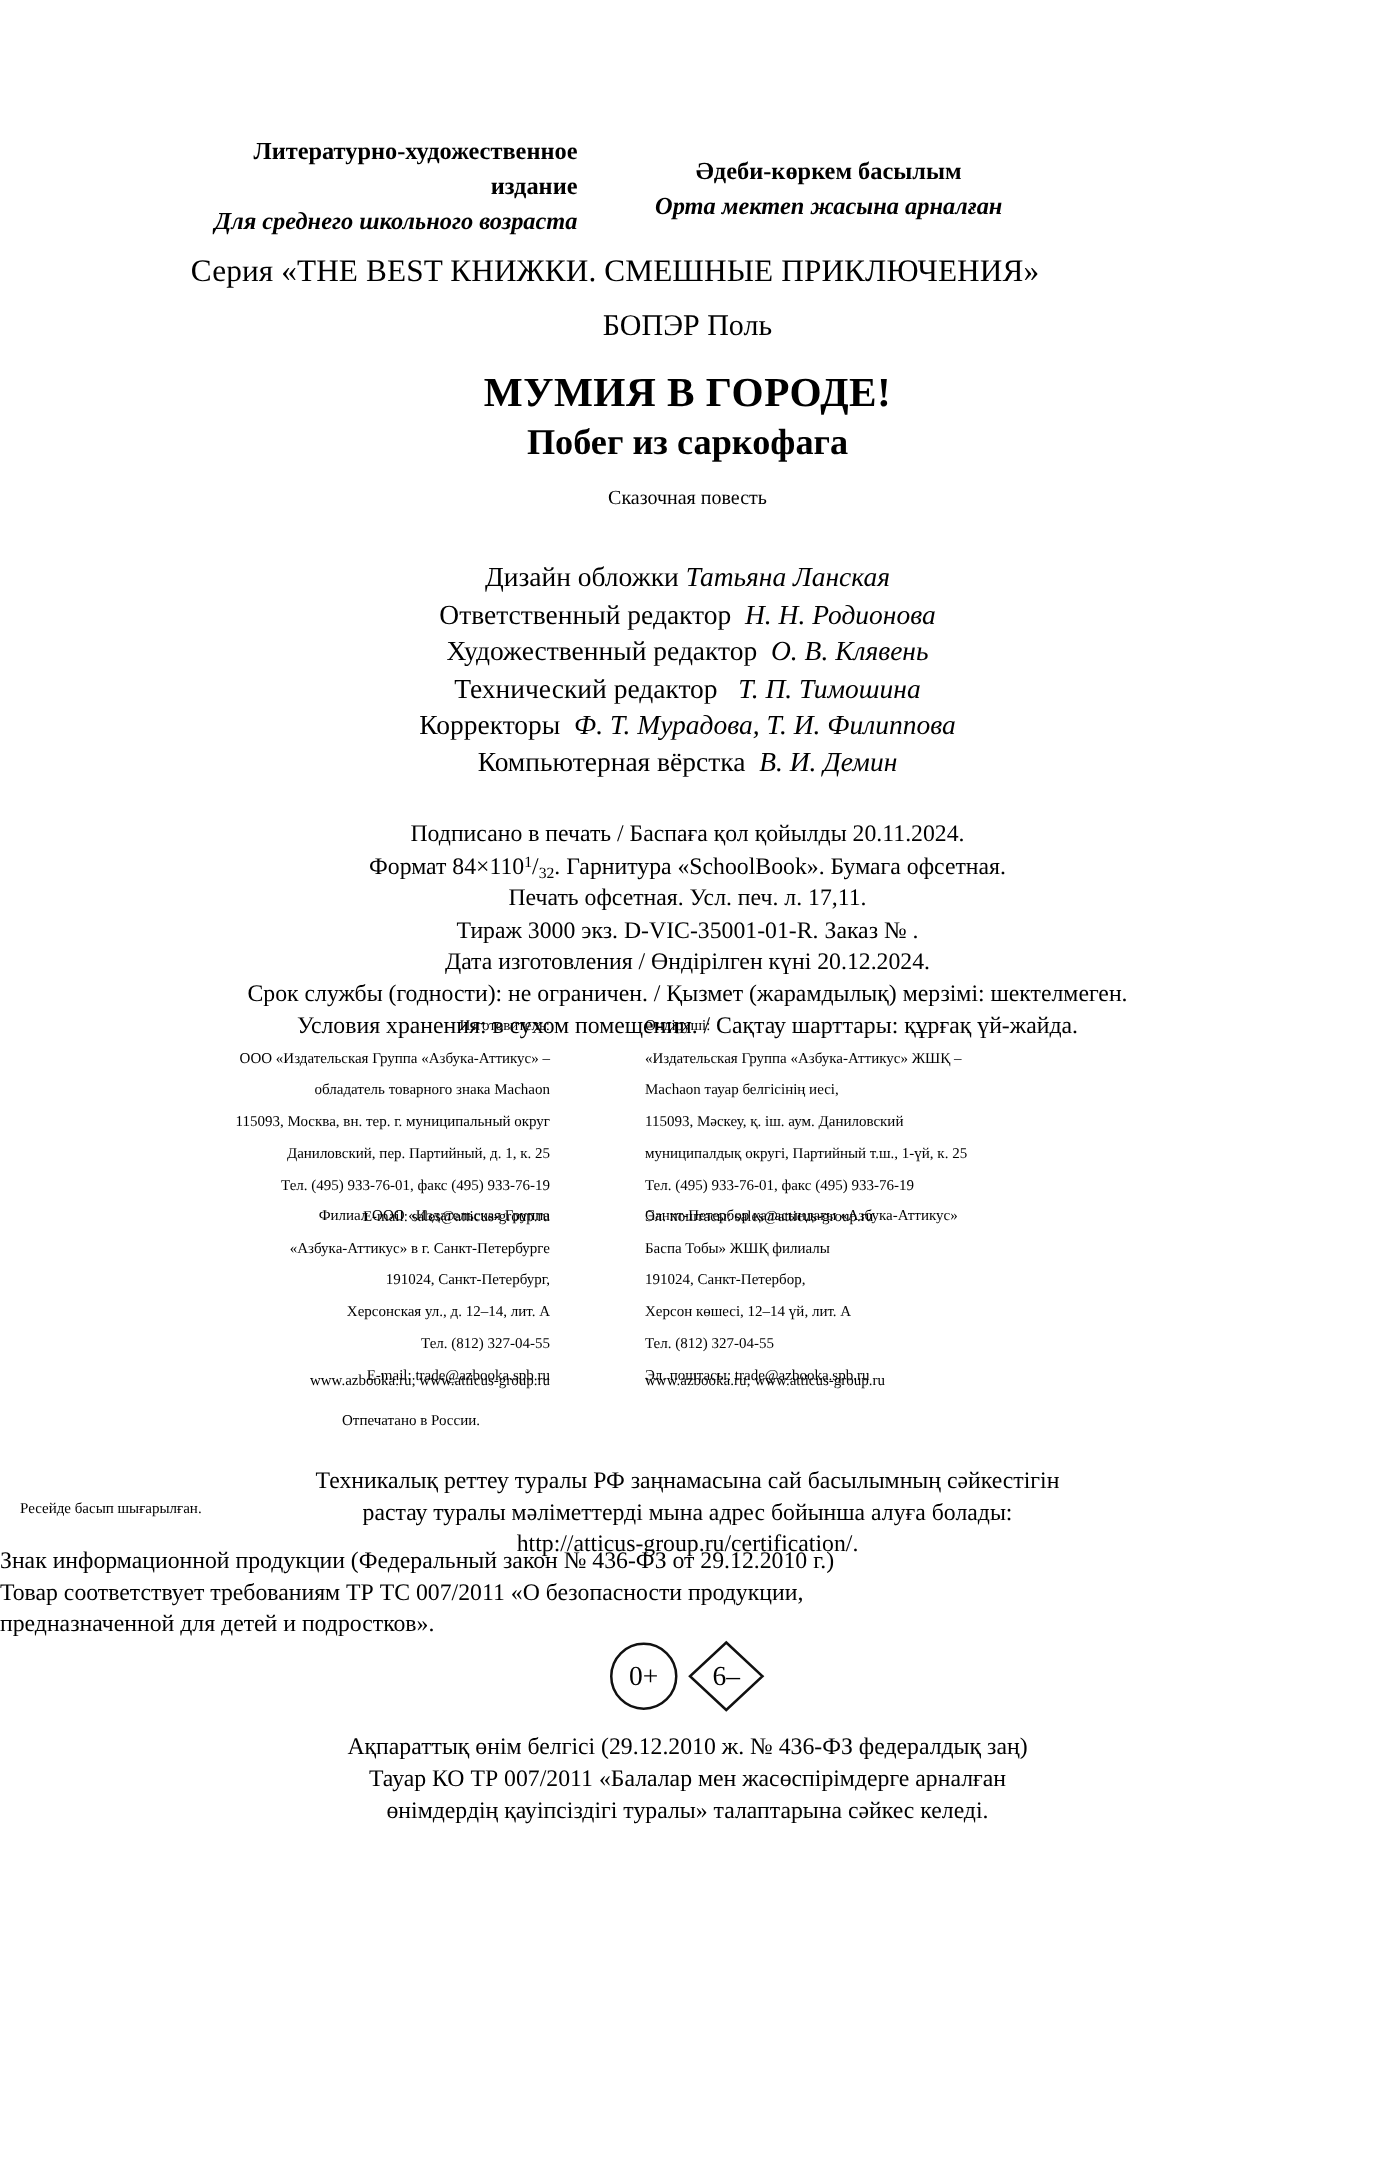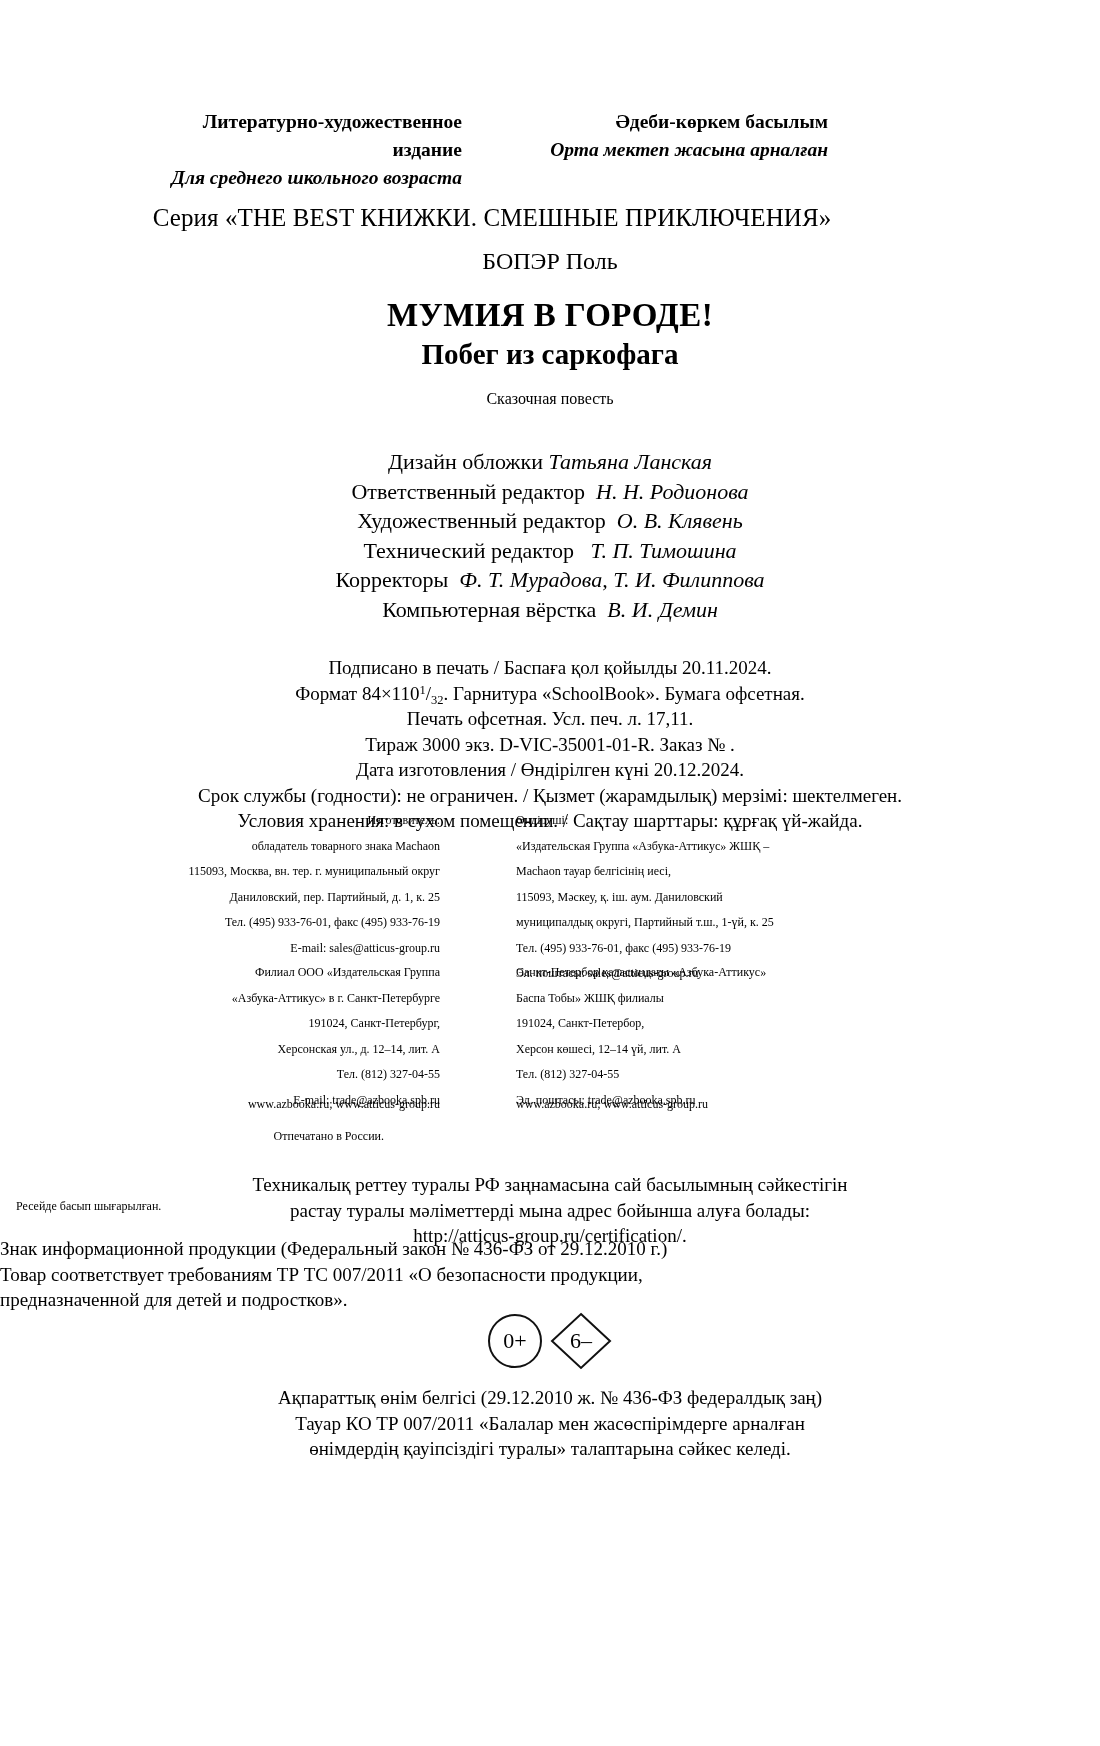--- a/index.html
+++ b/index.html
@@ -33,22 +33,23 @@
     justify-content: center;
     font-weight: bold;
   }
   .imprint-head .col-ru {
     width: 330px;
     text-align: right;
     padding-right: 18px;
   }
   .imprint-head .col-kk {
     width: 330px;
-    text-align: right;
+    text-align: center;
     padding-left: 18px;
+    margin-top: 16px;
   }
   .imprint-head .line1 { font-size: 19.5px; line-height: 28px; }
   .imprint-head .line2 { font-size: 19.5px; line-height: 28px; font-style: italic; }
 
   
   .series {
     position: absolute;
     left: 0; top: 204px; width: 984px;
     text-align: center;
     font-size: 25px;
@@ -263,20 +264,21 @@
     <div class="row">Печать офсетная. Усл. печ. л. 17,11.</div>
     <div class="row">Тираж 3000 экз. D-VIC-35001-01-R. Заказ №        .</div>
     <div class="row">Дата изготовления / Өндірілген күні 20.12.2024.</div>
     <div class="row">Срок службы (годности): не ограничен. / Қызмет (жарамдылық) мерзімі: шектелмеген.</div>
     <div class="row">Условия хранения: в сухом помещении. / Сақтау шарттары: құрғақ үй-жайда.</div>
   </div>
 
   <div class="twocol blk-maker">
     <div class="c-left">
       <div>Изготовитель:</div>
+      <div>ООО «Издательская Группа «Азбука-Аттикус» –</div>
       <div>обладатель товарного знака Machaon</div>
       <div>115093, Москва, вн. тер. г. муниципальный округ</div>
       <div>Даниловский, пер. Партийный, д. 1, к. 25</div>
       <div>Тел. (495) 933-76-01, факс (495) 933-76-19</div>
       <div>E-mail: sales@atticus-group.ru</div>
     </div>
     <div class="c-right">
       <div>Өндіруші:</div>
       <div>«Издательская Группа «Азбука-Аттикус» ЖШҚ –</div>
       <div>Machaon тауар белгісінің иесі,</div>

